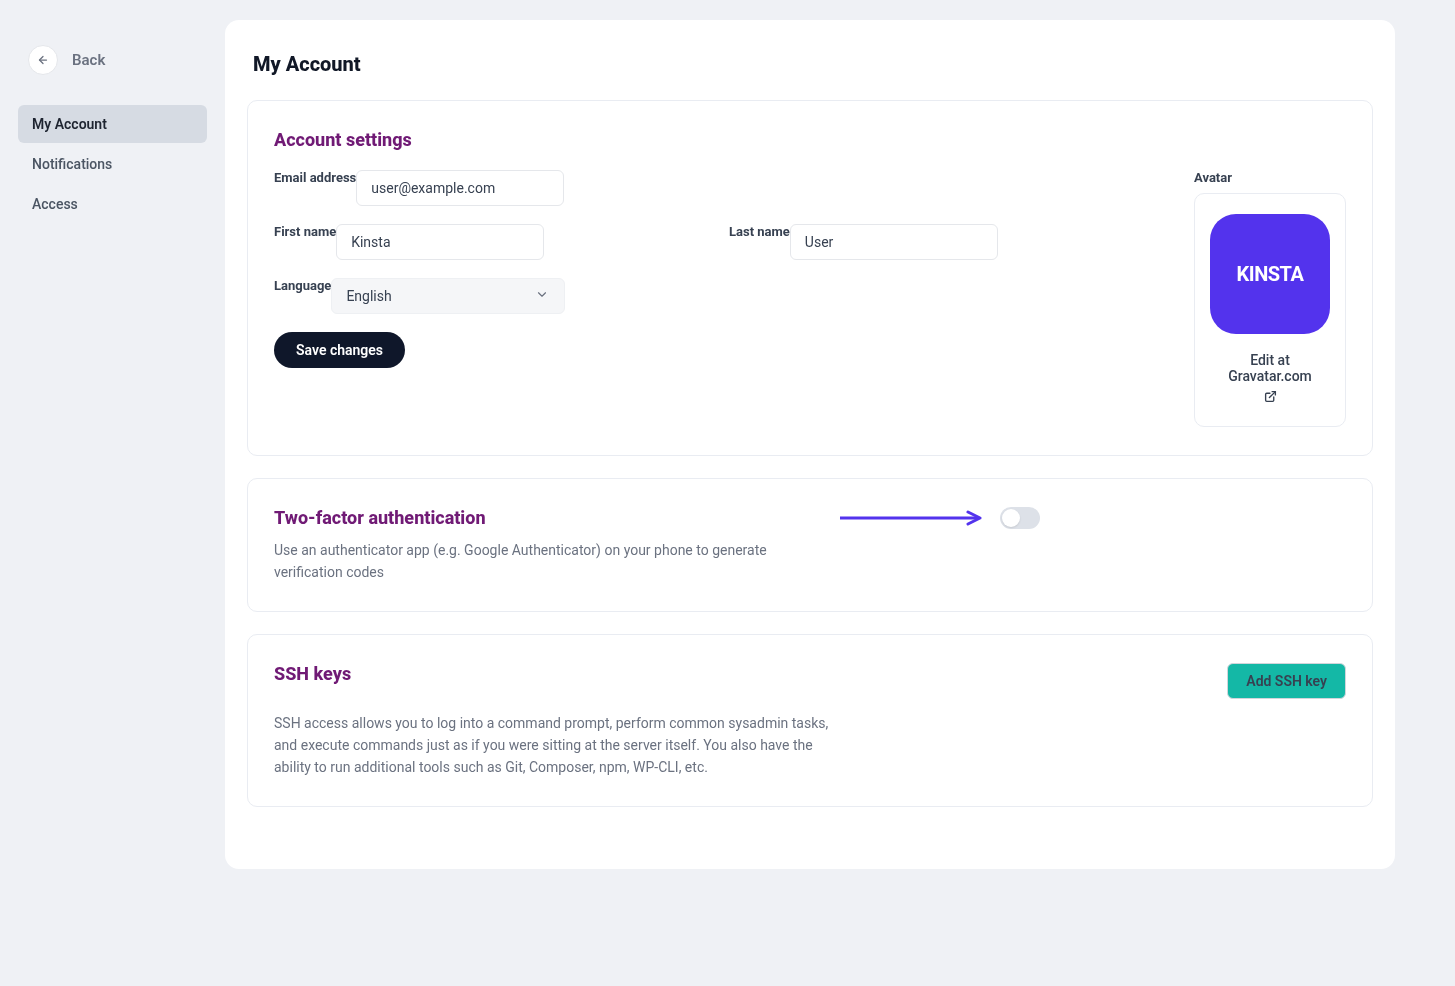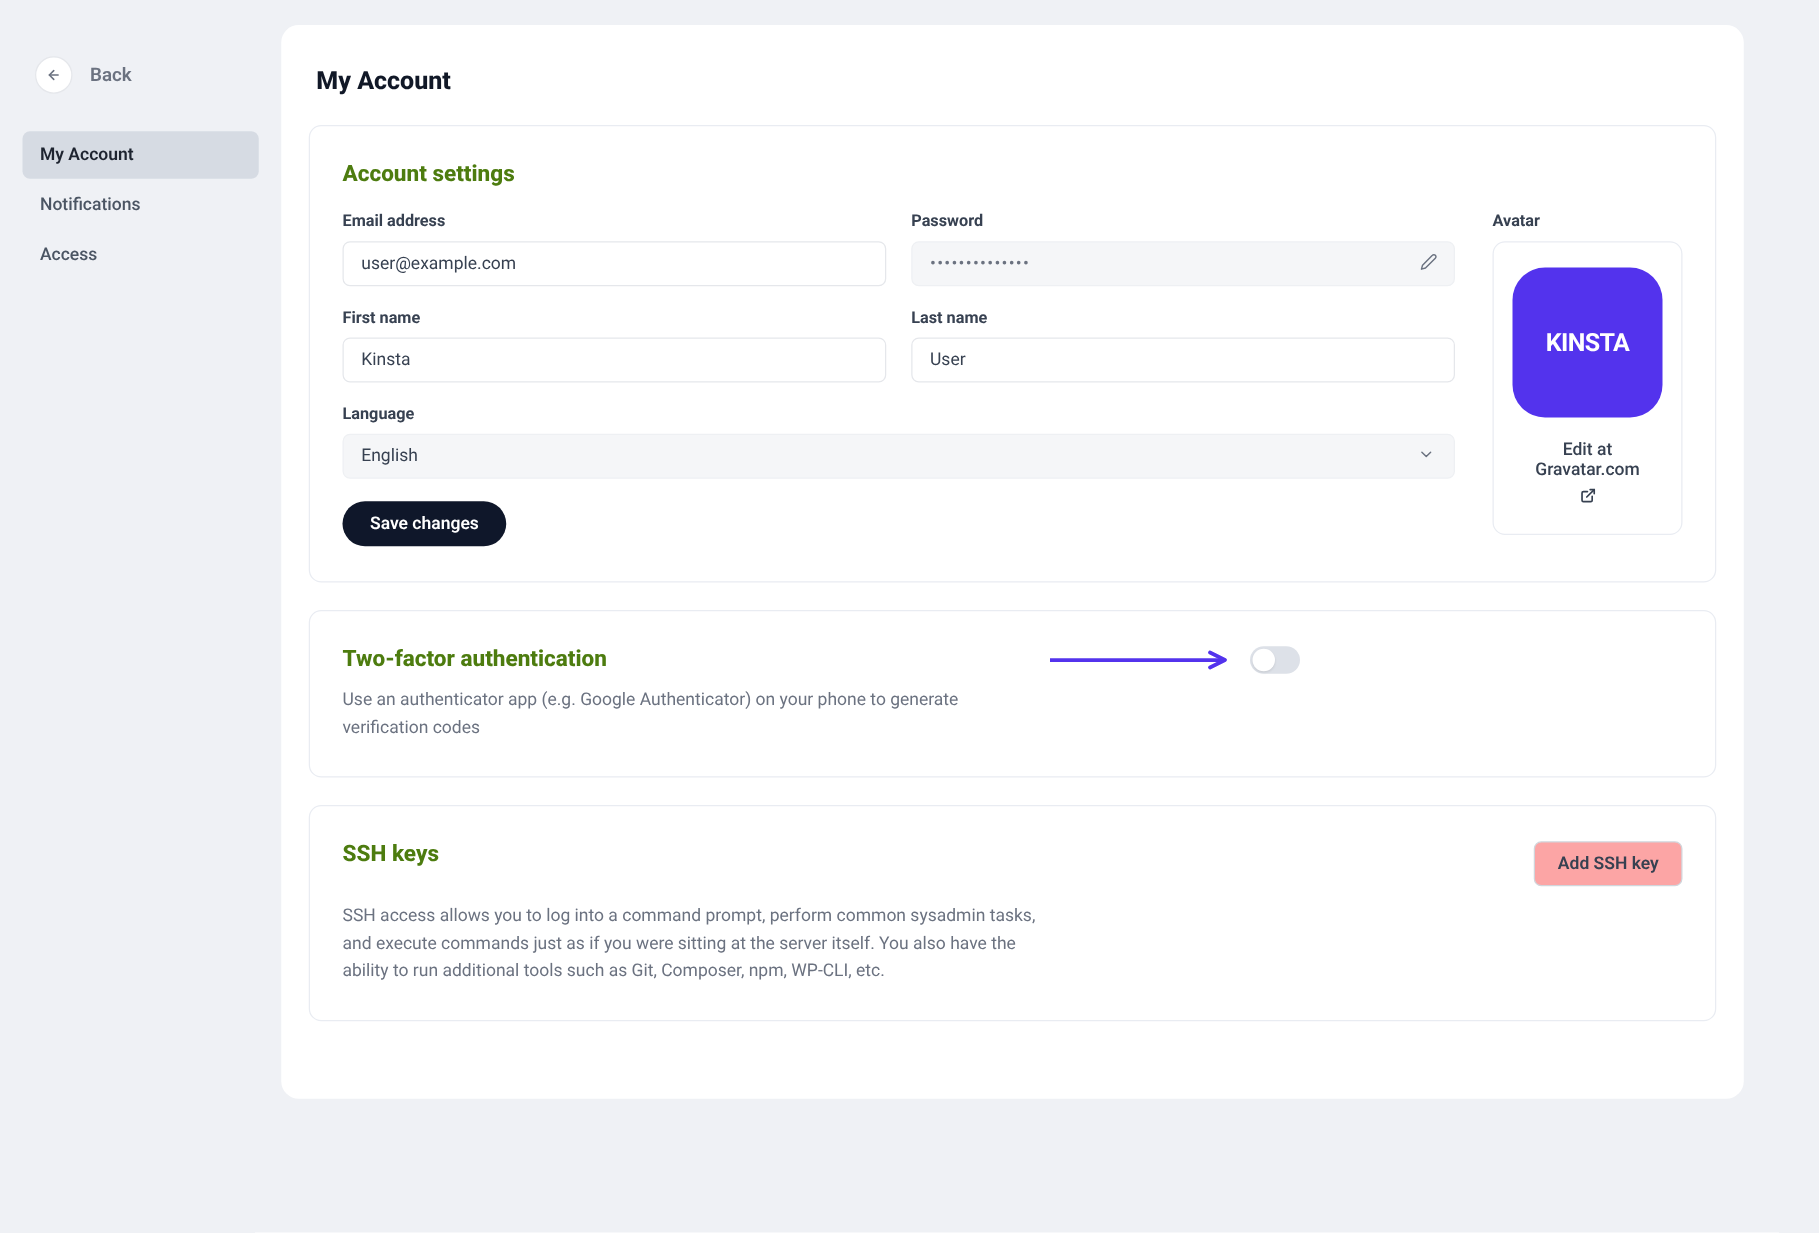--- a/index.html
+++ b/index.html
@@ -74,39 +74,39 @@
     }
     .card {
       border: 1px solid #e9ecf2;
       border-radius: 10px;
       margin: 0 22px 22px 22px;
       padding: 28px 26px;
     }
     .card-title {
       font-size: 18px;
       font-weight: 800;
-      color: #4d7c0f;
+      color: #701a75;
       margin-bottom: 20px;
     }
     .settings-grid {
       display: flex;
       gap: 30px;
     }
     .fields-col {
       flex: 1;
     }
     .field-row {
       display: flex;
       gap: 20px;
       margin-bottom: 18px;
     }
     .field {
       flex: 1;
       display: flex;
-      flex-direction: column;
+      flex-direction: row;
     }
     .field-label {
       font-size: 13px;
       font-weight: 700;
       color: #374151;
       margin-bottom: 8px;
     }
     .field-input {
       border: 1px solid #e5e7eb;
       border-radius: 6px;
@@ -240,21 +240,21 @@
     .ssh-header {
       display: flex;
       justify-content: space-between;
       align-items: flex-start;
       margin-bottom: 14px;
     }
     .ssh-header .card-title {
       margin-bottom: 0;
     }
     .btn-secondary {
-      background: #fca5a5;
+      background: #14b8a6;
       border: 1px solid #d1d5db;
       border-radius: 6px;
       padding: 9px 18px;
       font-size: 14px;
       font-weight: 600;
       color: #374151;
       cursor: pointer;
     }
   </style>
 </head>
@@ -287,31 +287,20 @@
 
     <section class="card">
       <h2 class="card-title">Account settings</h2>
       <div class="settings-grid">
         <div class="fields-col">
           <div class="field-row">
             <div class="field">
               <label class="field-label">Email address</label>
               <input class="field-input" type="text" value="user@example.com" style="">
             </div>
-            <div class="field">
-              <label class="field-label">Password</label>
-              <div class="password-wrap">
-                <input class="field-input" type="text" readonly="" value="••••••••••••••" style="">
-                <span class="edit-pen">
-                  <svg width="14" height="14" viewBox="0 0 24 24" fill="none" stroke="#6b7280" stroke-width="2" stroke-linecap="round" stroke-linejoin="round">
-                      <path d="M17 3a2.83 2.83 0 1 1 4 4L7.5 20.5 2 22l1.5-5.5L17 3z"></path>
-                    </svg>
-                </span>
-              </div>
-            </div>
           </div>
           <div class="field-row">
             <div class="field">
               <label class="field-label">First name</label>
               <input class="field-input" type="text" value="Kinsta" style="">
             </div>
             <div class="field">
               <label class="field-label">Last name</label>
               <input class="field-input" type="text" value="User" style="">
             </div>

